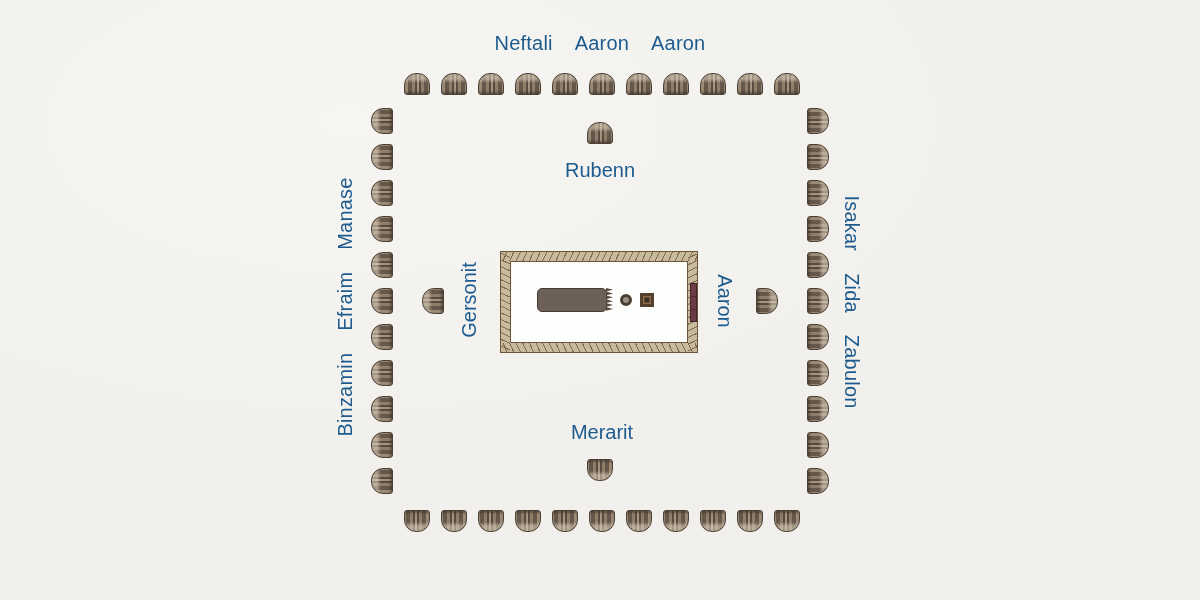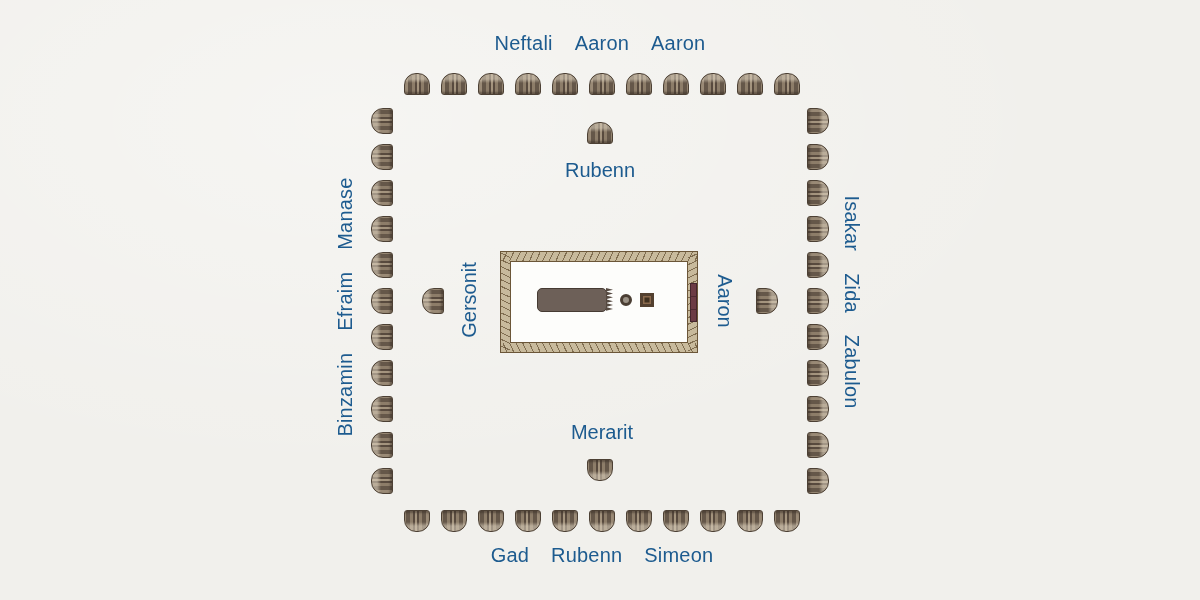--- a/index.html
+++ b/index.html
@@ -143,25 +143,20 @@
 </style>
 </head>
 <body>
 
 <div class="stage">
 
   <div class="tribes tribes-top">
     <span>Neftali</span>
     <span>Aaron</span>
     <span>Aaron</span>
-  </div>
-  <div class="tribes tribes-bottom">
-    <span>Gad</span>
-    <span>Rubenn</span>
-    <span>Simeon</span>
   </div>
   <div class="tribes tribes-left">
     <span>Binzamin</span>
     <span>Efraim</span>
     <span>Manase</span>
   </div>
   <div class="tribes tribes-right">
     <span>Isakar</span>
     <span>Zida</span>
     <span>Zabulon</span>

